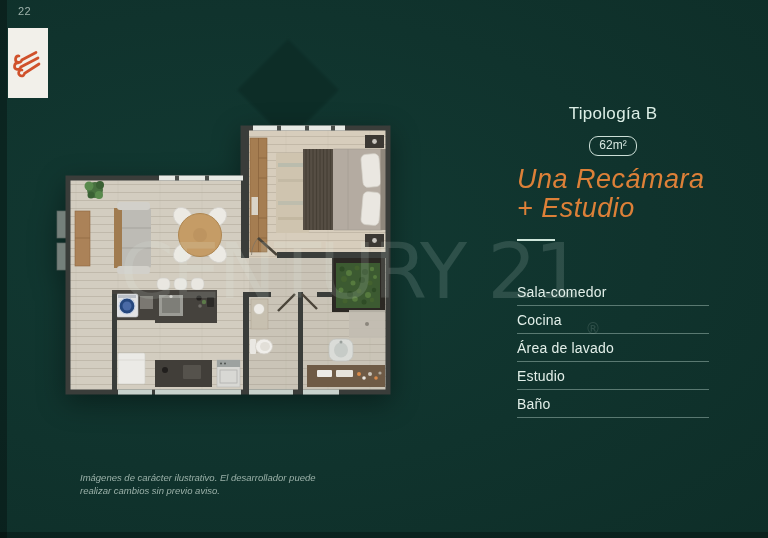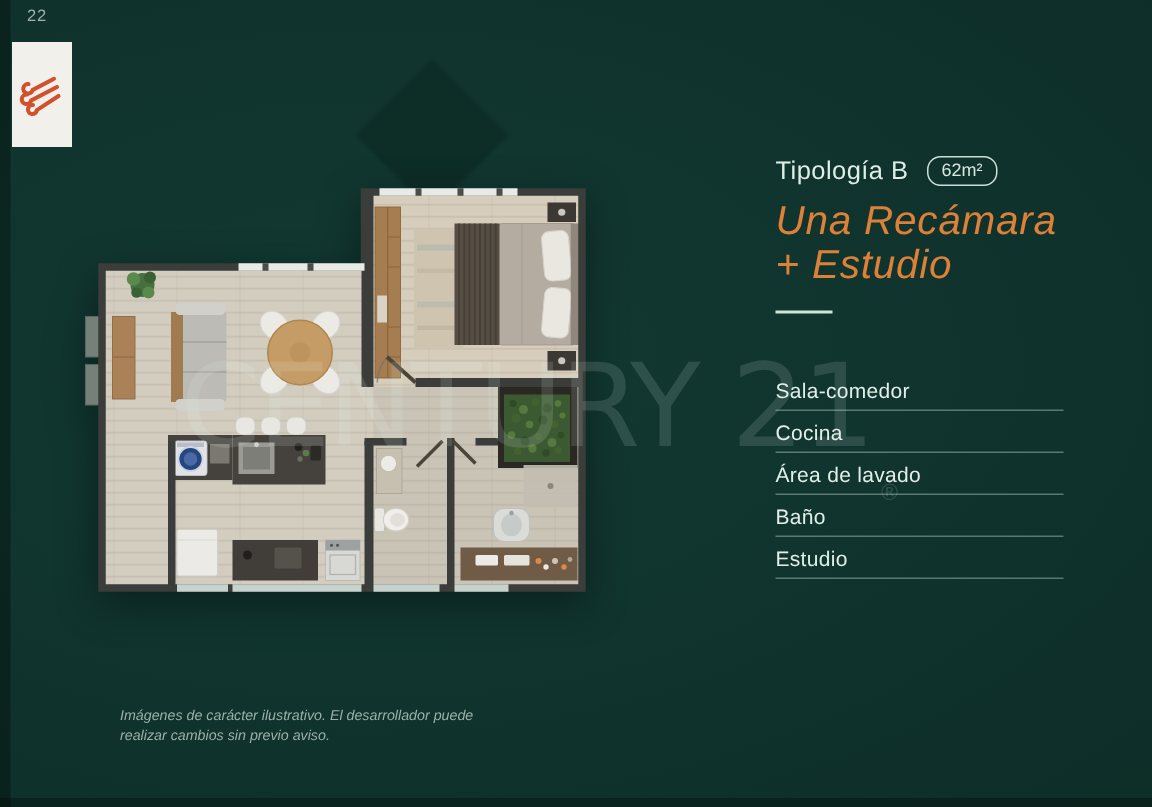--- a/index.html
+++ b/index.html
@@ -15,21 +15,21 @@
     display:flex;align-items:center;justify-content:center;}
   .bg-diamond{position:absolute;left:252px;top:54px;width:72px;height:72px;background:#0d2d27;
     transform:rotate(45deg);filter:blur(1.5px);}
   .plan-wrap{position:absolute;left:55px;top:113px;width:345px;height:290px;z-index:2;}
   .plan-wrap svg{filter:drop-shadow(0 8px 14px rgba(0,0,0,.38));}
   .watermark{position:absolute;left:120px;top:227px;z-index:3;white-space:nowrap;
     font-family:"DejaVu Sans", sans-serif;font-weight:normal;font-size:77px;letter-spacing:-2px;
     color:rgba(228,242,237,.14);pointer-events:none;}
   .watermark .reg{font-size:15px;letter-spacing:0;position:relative;top:36px;margin-left:4px;}
   .panel{position:absolute;left:517px;top:104px;width:192px;z-index:4;}
-  .title-row{display:flex;align-items:center;gap:12px;}
+  .title-row{display:flex;align-items:center;gap:12px;flex-direction:column;}
   .plan-title{font-size:17px;color:#dceee6;letter-spacing:.3px;}
   .area-badge{font-size:12px;color:#d7e8e1;border:1.5px solid #ccdfd7;border-radius:9px;
     padding:2px 9px 3px;line-height:1.1;}
   .subtitle{margin-top:9px;font-size:27px;line-height:1.08;font-style:italic;color:#dd8038;letter-spacing:.5px;}
   .rule{margin-top:15px;width:38px;height:2px;background:#cfe6db;}
   .room-list{margin-top:37px;}
   .room-item{font-size:14px;color:#e2efe9;letter-spacing:.2px;padding:6px 0 5px;
     border-bottom:1px solid rgba(193,220,210,.42);}
   .disclaimer{position:absolute;left:80px;top:471px;width:238px;font-size:9.5px;font-style:italic;
     color:#9bb1a9;line-height:1.4;z-index:4;}
@@ -272,18 +272,18 @@
   </div>
   <div class="subtitle">
     <div>Una Recámara</div>
     <div>+ Estudio</div>
   </div>
   <div class="rule"></div>
   <div class="room-list">
     <div class="room-item">Sala-comedor</div>
     <div class="room-item">Cocina</div>
     <div class="room-item">Área de lavado</div>
+    <div class="room-item">Estudio</div>
     <div class="room-item">Baño</div>
-    <div class="room-item">Estudio</div>
   </div>
 </div>
 
 <div class="disclaimer">Imágenes de carácter ilustrativo. El desarrollador puede realizar cambios sin previo aviso.</div>
 
 </body></html>

